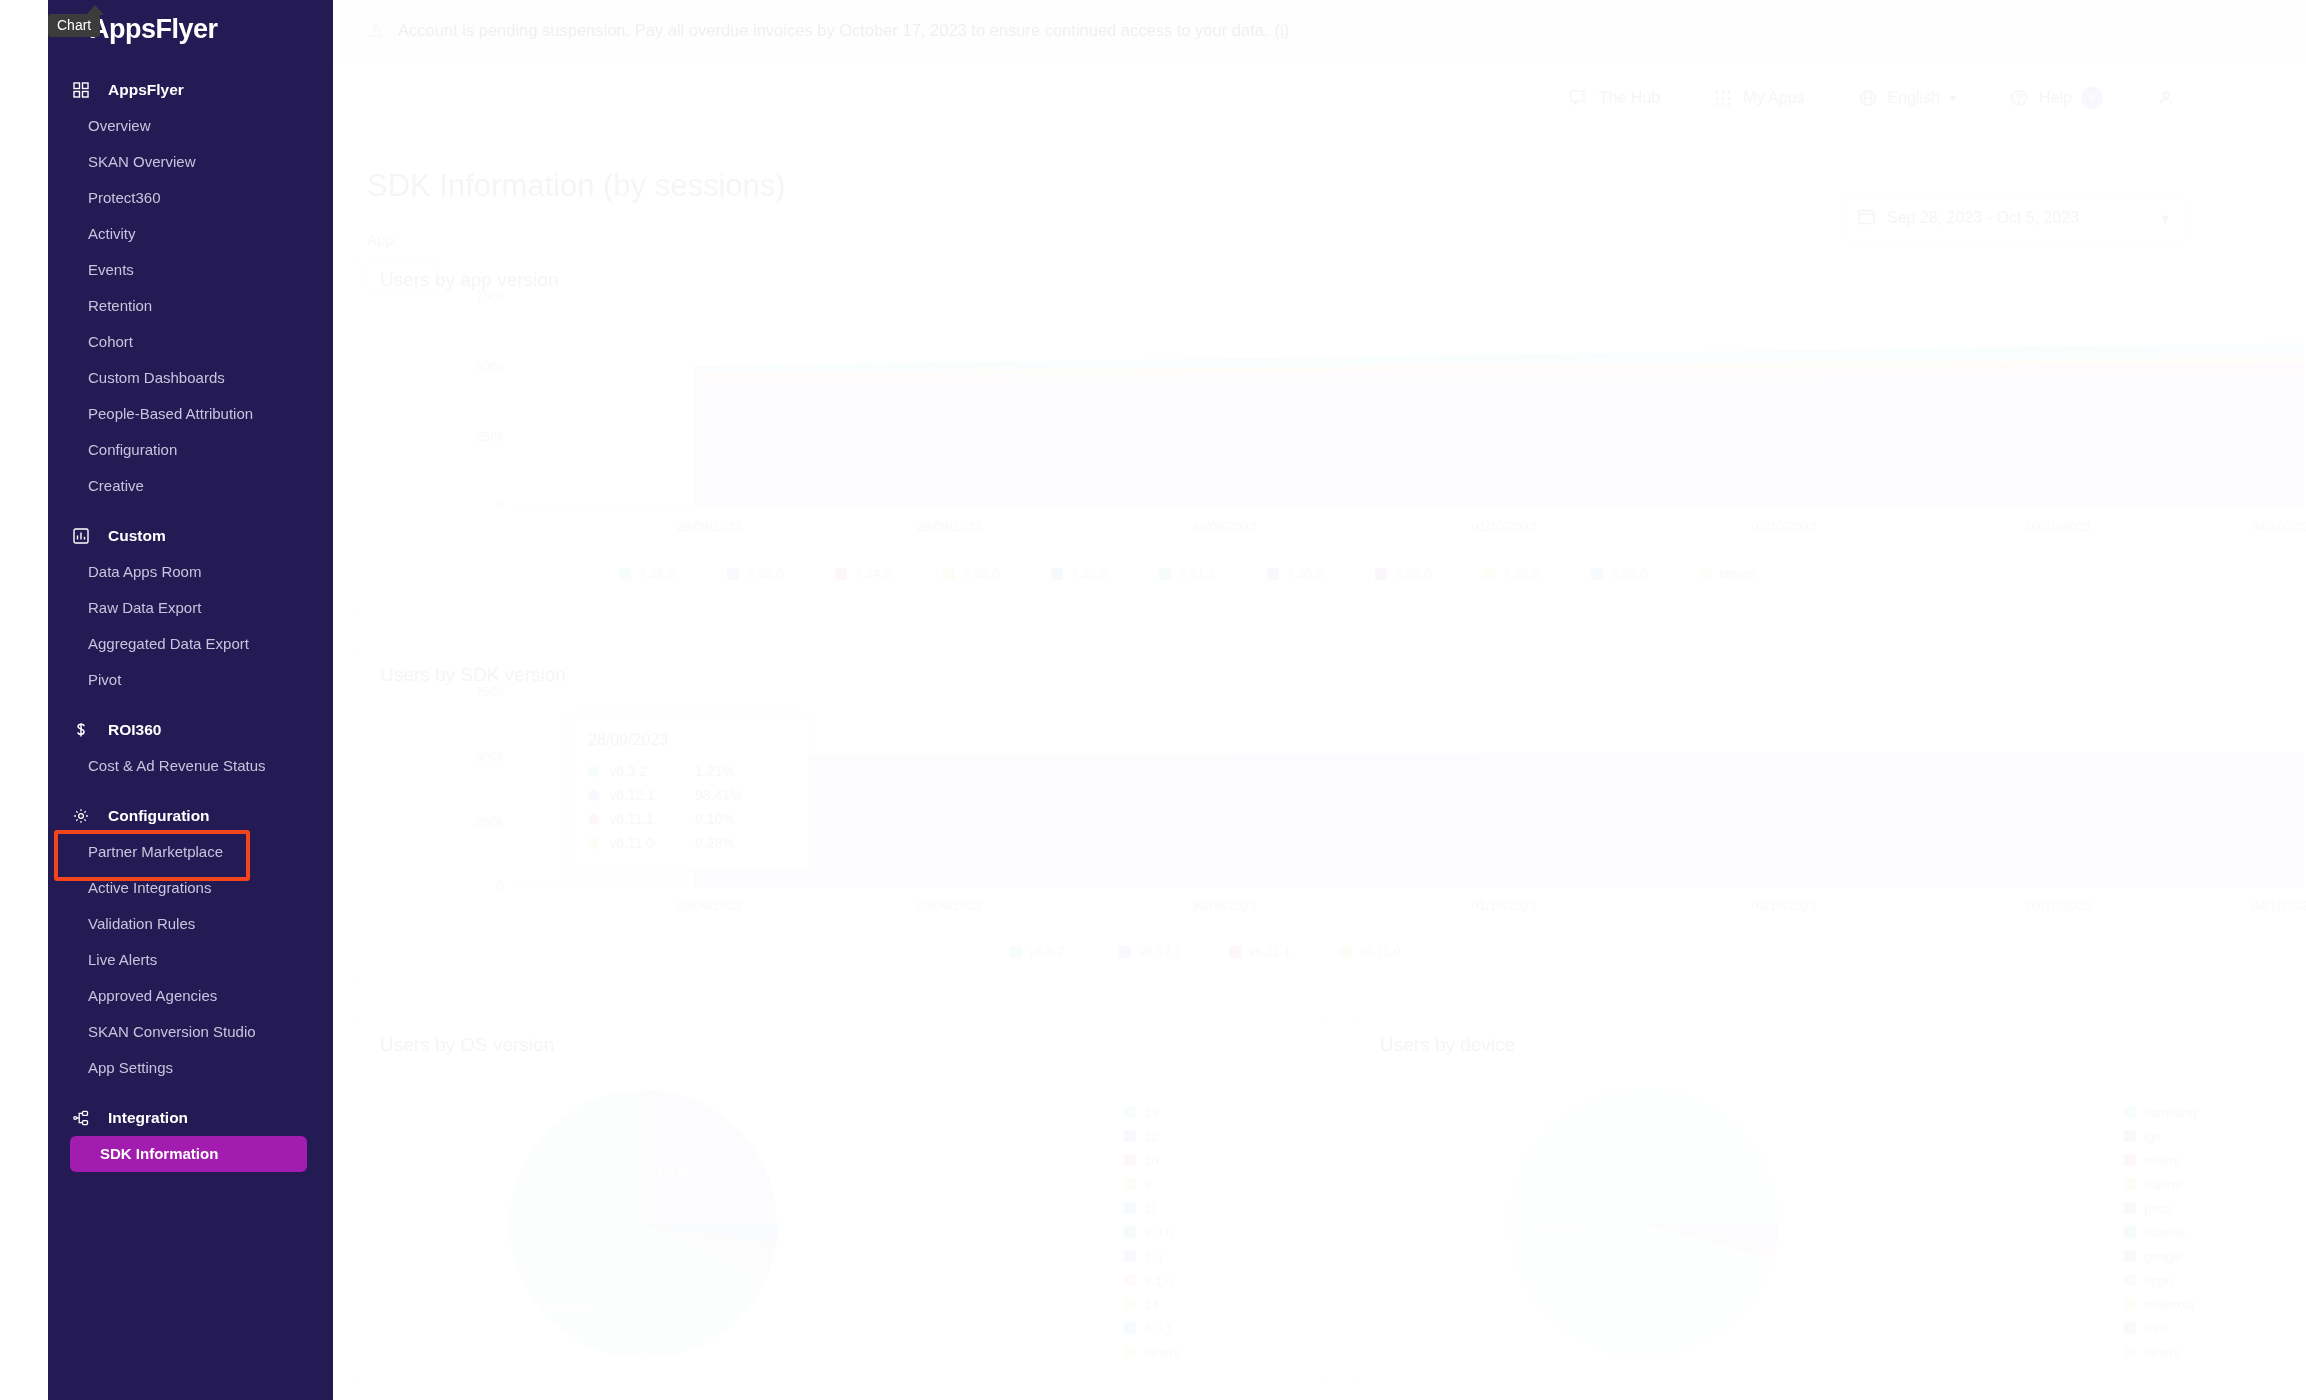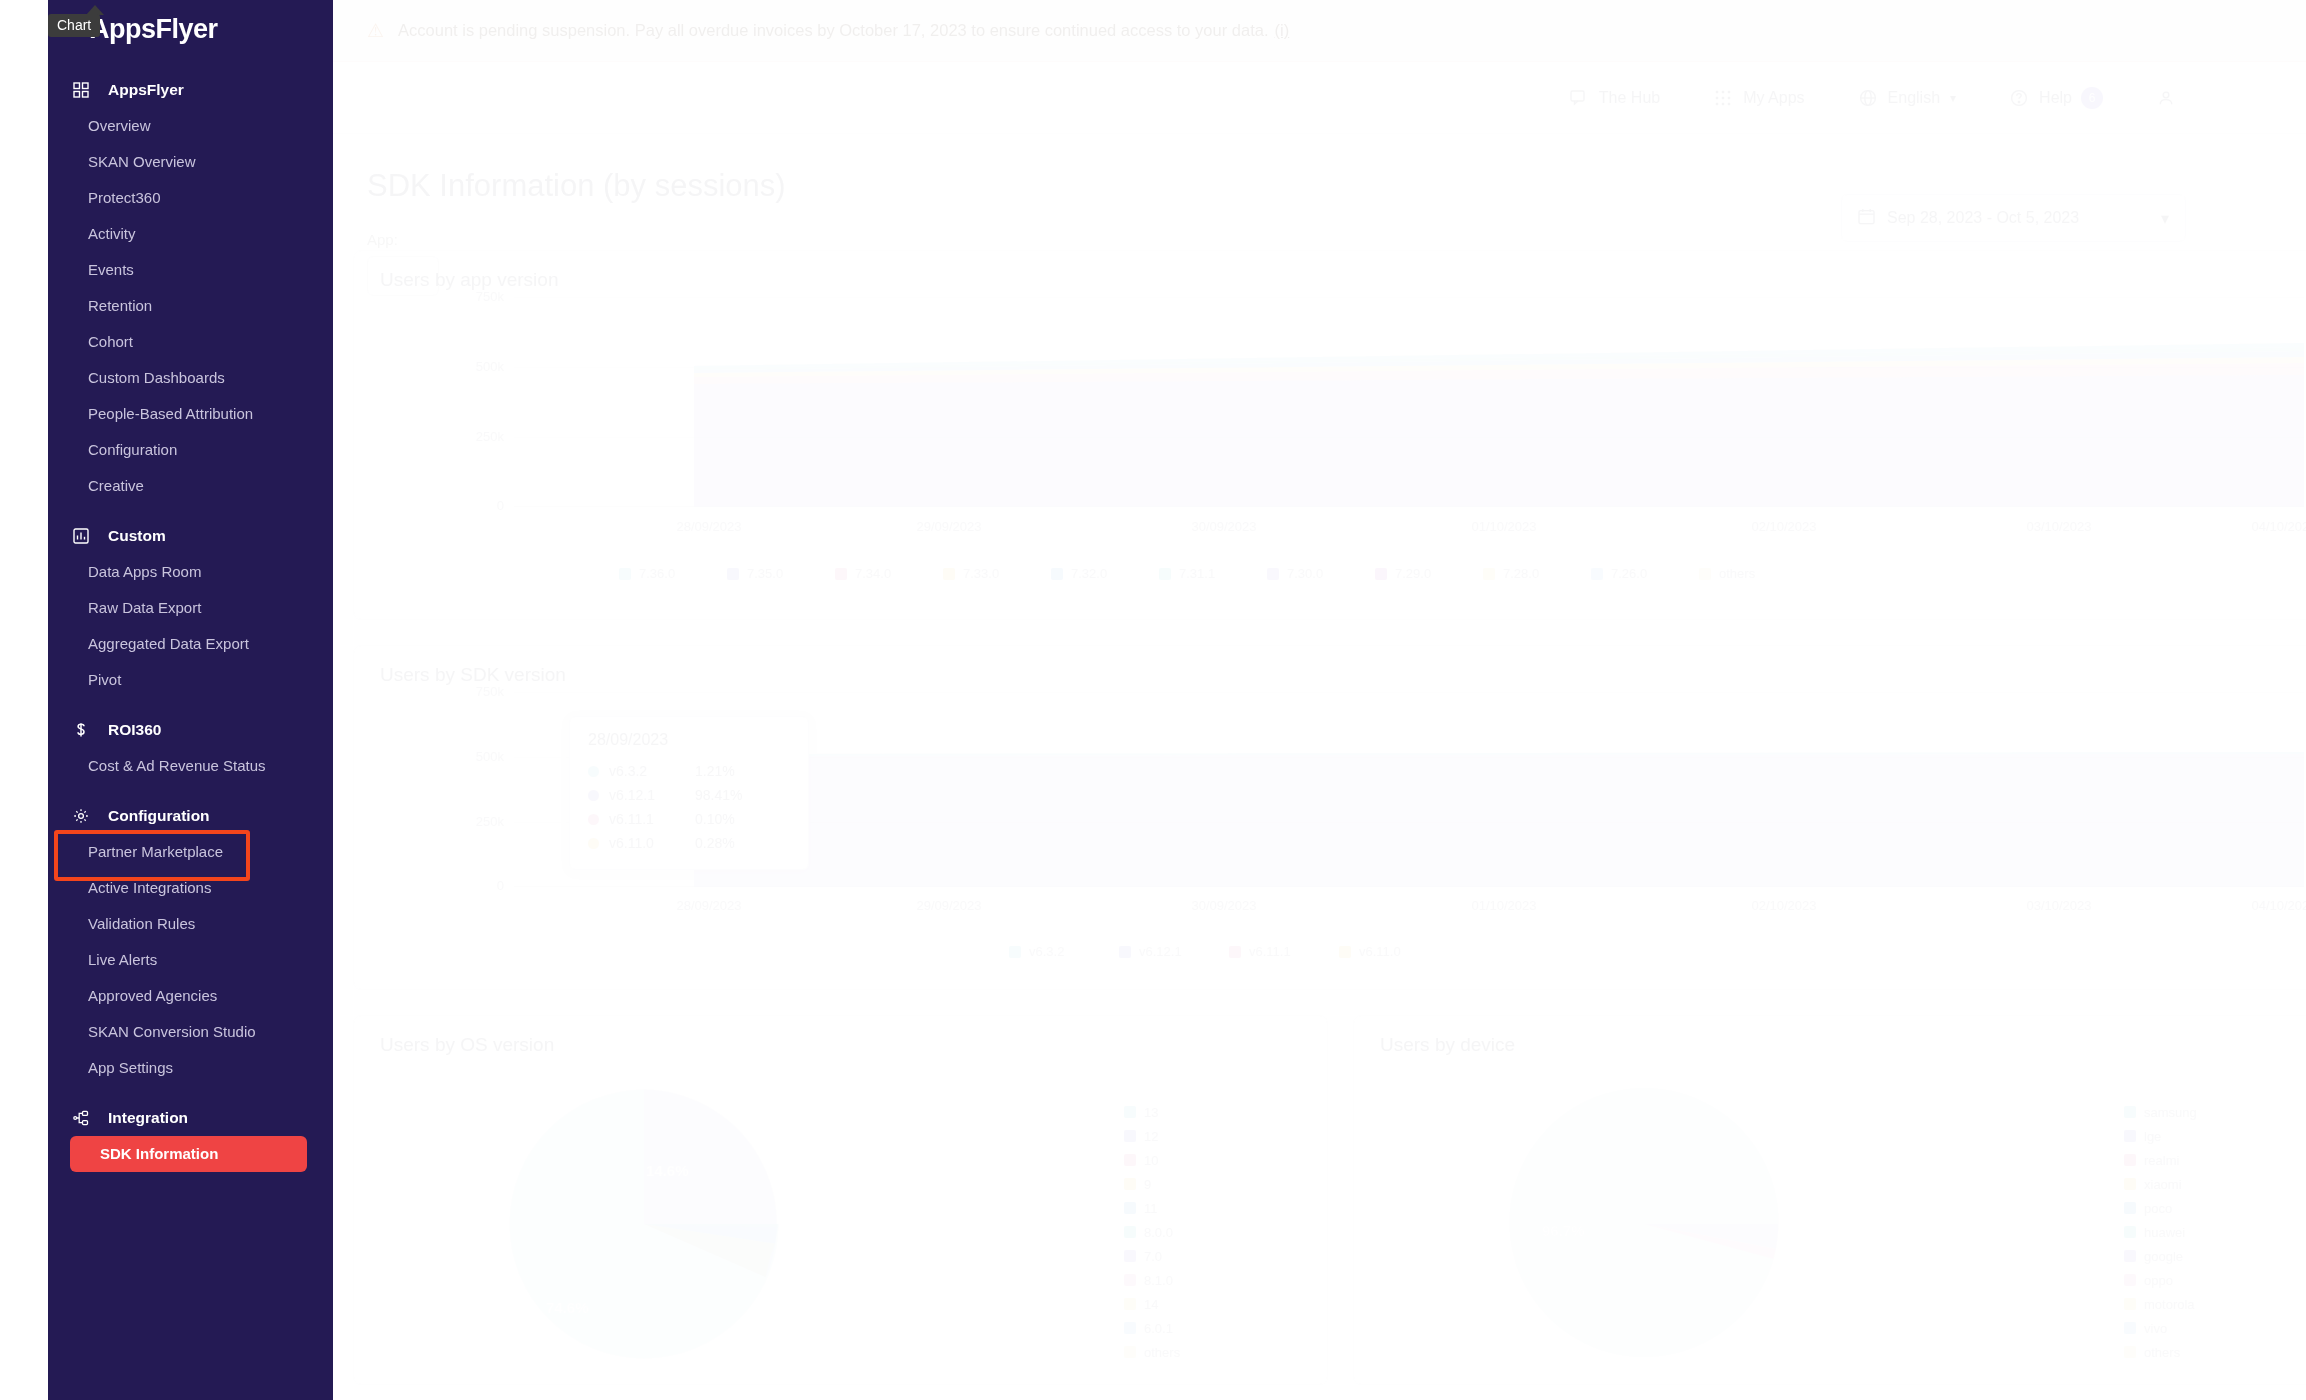--- a/index.html
+++ b/index.html
@@ -54,21 +54,21 @@
     display: block;
     height: 36px;
     line-height: 36px;
     padding-left: 40px;
     color: #c9c4dd;
     font-size: 15px;
     white-space: nowrap;
     position: relative;
   }
   .nav-item.active {
-    background: #ef4444;
+    background: #a21caf;
     color: #ffffff;
     font-weight: 700;
     border-radius: 6px;
     margin: 0 16px 0 22px;
     padding-left: 30px;
     width: 237px;
   }
   .nav-item.boxed::after {
     content: "";
     position: absolute;

